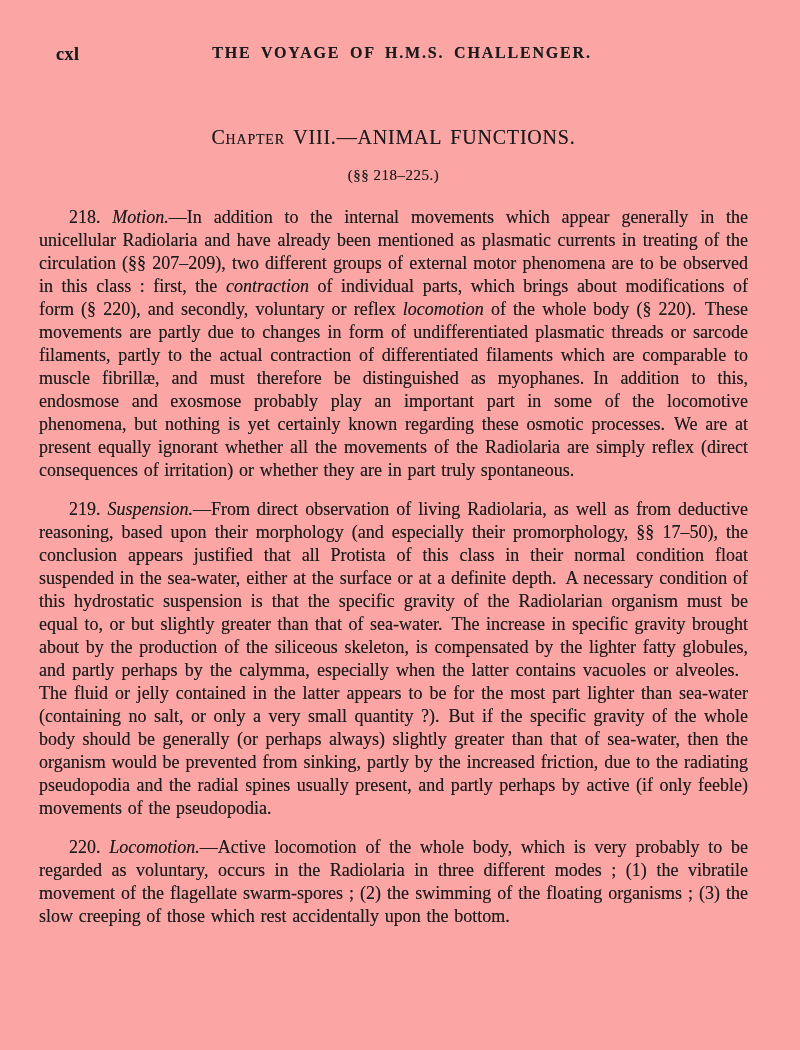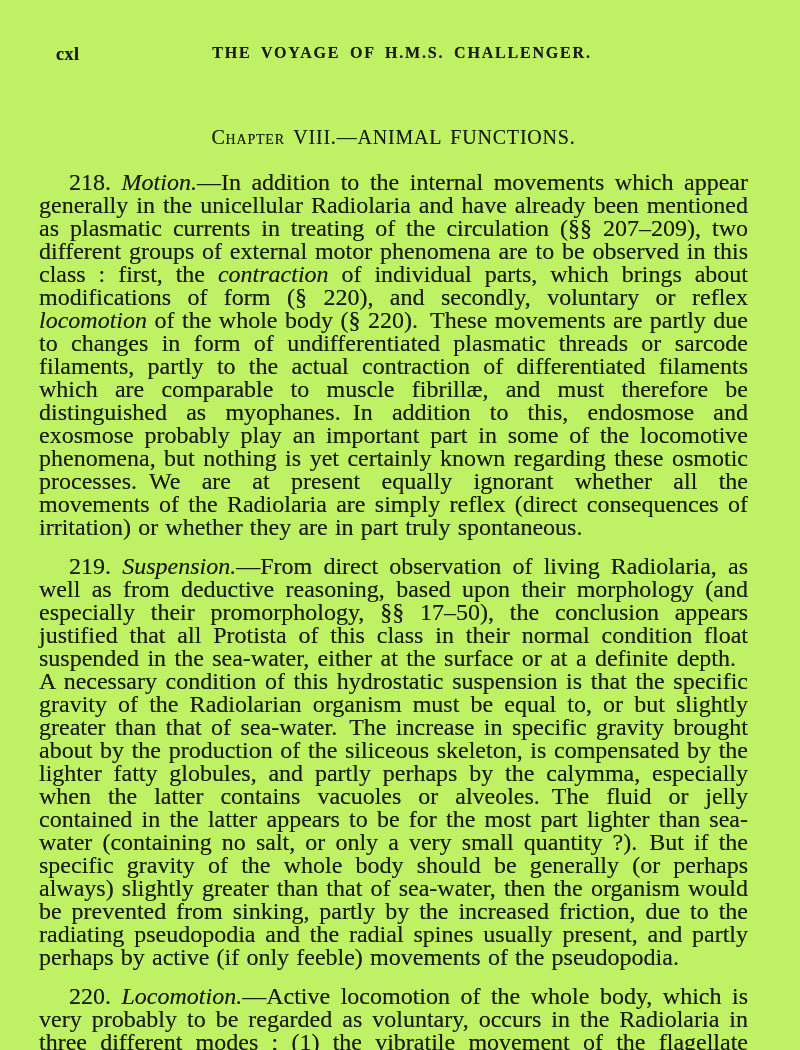--- a/index.html
+++ b/index.html
@@ -1,20 +1,20 @@
 <!DOCTYPE html>
 <html><head>
 <meta charset="utf-8">
 <style>
   html, body { margin: 0; padding: 0; background: #ffffff; }
   .page {
     position: relative;
     width: 800px;
     height: 1050px;
-    background: #bef264;
+    background: #fca5a5;
     overflow: hidden;
     font-family: "Liberation Serif", "DejaVu Serif", serif;
     color: #1b1b1b;
     text-shadow: 0 0 0.5px rgba(25,25,25,0.55);
   }
   .page-header {
     position: absolute;
     top: 44px;
     left: 56px;
     right: 52px;
@@ -52,21 +52,21 @@
   .sc { font-variant: small-caps; }
   .section-range {
     margin-top: 18px;
     text-align: center;
     font-size: 15px;
     letter-spacing: 0.5px;
   }
   .body-text { margin-top: 0; }
   .para {
     margin: 0;
-    font-size: 24px;
+    font-size: 18px;
     line-height: 23px;
     text-align: justify;
     text-indent: 30px;
     word-spacing: 1.2px;
     hyphens: none;
   }
   .para:first-child { margin-top: 22px; }
   .para + .para { margin-top: 16px; }
   .italic { font-style: italic; }
 </style>
@@ -76,20 +76,21 @@
 <div class="page">
 
   <header class="page-header">
     <span class="page-num">cxl</span>
     <div class="running-title">THE VOYAGE OF H.M.S. CHALLENGER.</div>
   </header>
 
   <main class="content">
     <h1 class="chapter-heading"><span class="sc">Chapter</span><span> VIII.—ANIMAL FUNCTIONS.</span></h1>
 
+    <div class="section-range">(§§ 218–225.)</div>
 
     <section class="body-text">
       <p class="para"><span>218. </span><span class="italic">Motion.</span><span>—In addition to the internal movements which appear generally in the unicellular Radiolaria and have already been mentioned as plasmatic currents in treating of the circulation (§§ 207–209), two different groups of external motor phenomena are to be observed in this class : first, the </span><span class="italic">contraction</span><span> of individual parts, which brings about modifications of form (§ 220), and secondly, voluntary or reflex </span><span class="italic">locomotion</span><span> of the whole body (§ 220). These movements are partly due to changes in form of undifferentiated plasmatic threads or sarcode filaments, partly to the actual contraction of differentiated filaments which are comparable to muscle fibrillæ, and must therefore be distinguished as myophanes. In addition to this, endosmose and exosmose probably play an important part in some of the locomotive phenomena, but nothing is yet certainly known regarding these osmotic processes. We are at present equally ignorant whether all the movements of the Radiolaria are simply reflex (direct consequences of irritation) or whether they are in part truly spontaneous.</span></p>
       <p class="para"><span>219. </span><span class="italic">Suspension.</span><span>—From direct observation of living Radiolaria, as well as from deductive reasoning, based upon their morphology (and especially their promorphology, §§ 17–50), the conclusion appears justified that all Protista of this class in their normal condition float suspended in the sea-water, either at the surface or at a definite depth. A necessary condition of this hydrostatic suspension is that the specific gravity of the Radiolarian organism must be equal to, or but slightly greater than that of sea-water. The increase in specific gravity brought about by the production of the siliceous skeleton, is compensated by the lighter fatty globules, and partly perhaps by the calymma, especially when the latter contains vacuoles or alveoles. The fluid or jelly contained in the latter appears to be for the most part lighter than sea-water (containing no salt, or only a very small quantity ?). But if the specific gravity of the whole body should be generally (or perhaps always) slightly greater than that of sea-water, then the organism would be prevented from sinking, partly by the increased friction, due to the radiating pseudopodia and the radial spines usually present, and partly perhaps by active (if only feeble) movements of the pseudopodia.</span></p>
       <p class="para"><span>220. </span><span class="italic">Locomotion.</span><span>—Active locomotion of the whole body, which is very probably to be regarded as voluntary, occurs in the Radiolaria in three different modes ; (1) the vibratile movement of the flagellate swarm-spores ; (2) the swimming of the floating organisms ; (3) the slow creeping of those which rest accidentally upon the bottom.</span></p>
     </section>
   </main>
 
 </div>
 

